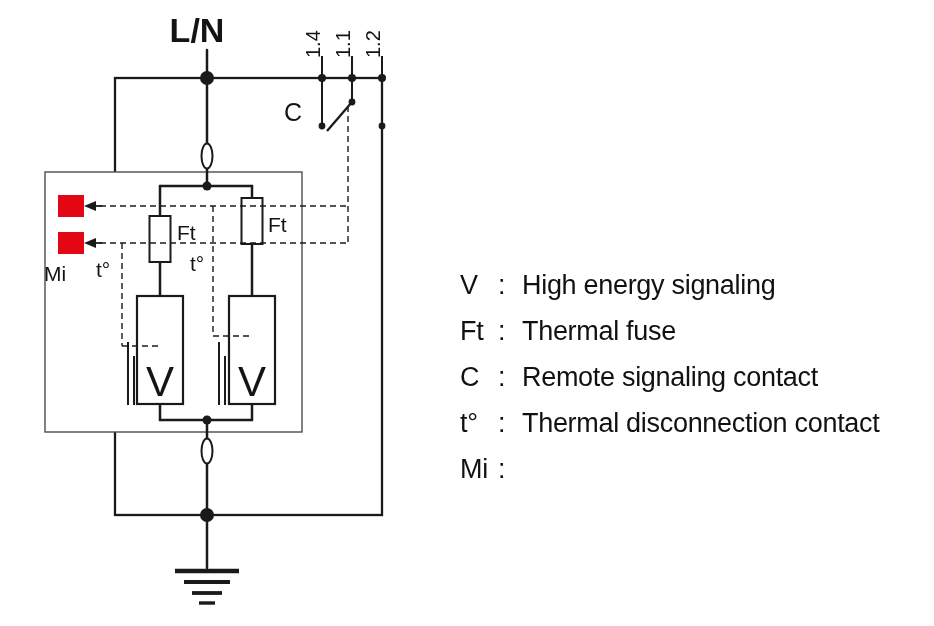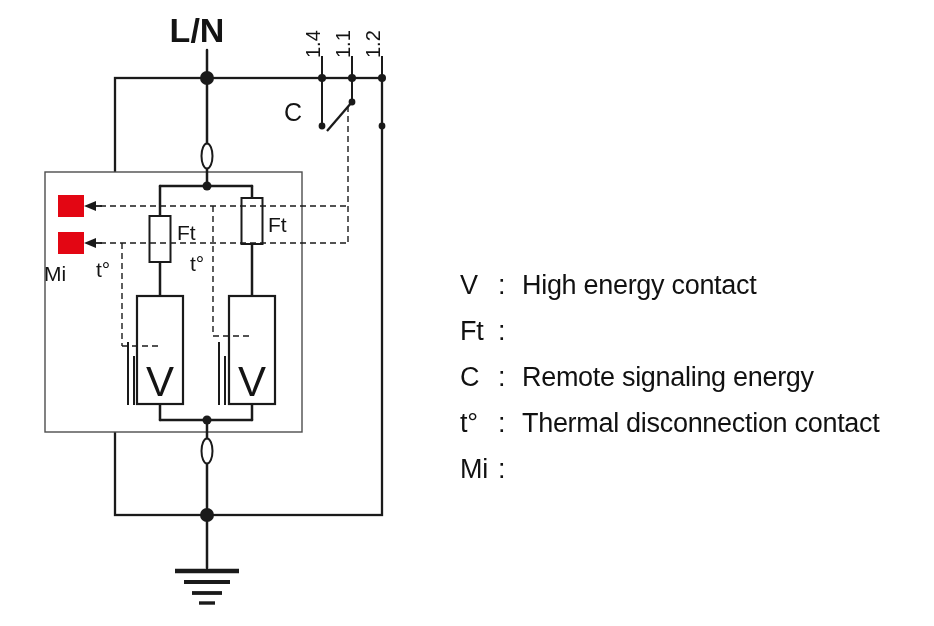--- a/index.html
+++ b/index.html
@@ -124,30 +124,31 @@
 
   <text x="160" y="396" text-anchor="middle" font-size="42">V</text>
   <text x="252" y="396" text-anchor="middle" font-size="42">V</text>
 </svg>
 </div>
 
 <div class="legend">
   <div class="legend-row">
     <span class="lg-term">V</span>
     <span class="lg-colon">:</span>
-    <span class="lg-desc">High energy contact</span>
+    <span class="lg-desc">High energy signaling</span>
   </div>
   <div class="legend-row">
     <span class="lg-term">Ft</span>
     <span class="lg-colon">:</span>
+    <span class="lg-desc">Thermal fuse</span>
   </div>
   <div class="legend-row">
     <span class="lg-term">C</span>
     <span class="lg-colon">:</span>
-    <span class="lg-desc">Remote signaling energy</span>
+    <span class="lg-desc">Remote signaling contact</span>
   </div>
   <div class="legend-row">
     <span class="lg-term">t°</span>
     <span class="lg-colon">:</span>
     <span class="lg-desc">Thermal disconnection contact</span>
   </div>
   <div class="legend-row">
     <span class="lg-term">Mi</span>
     <span class="lg-colon">:</span>
   </div>

